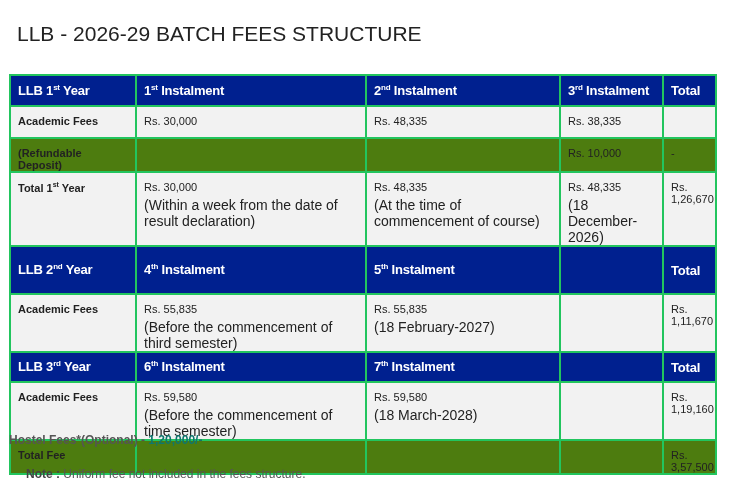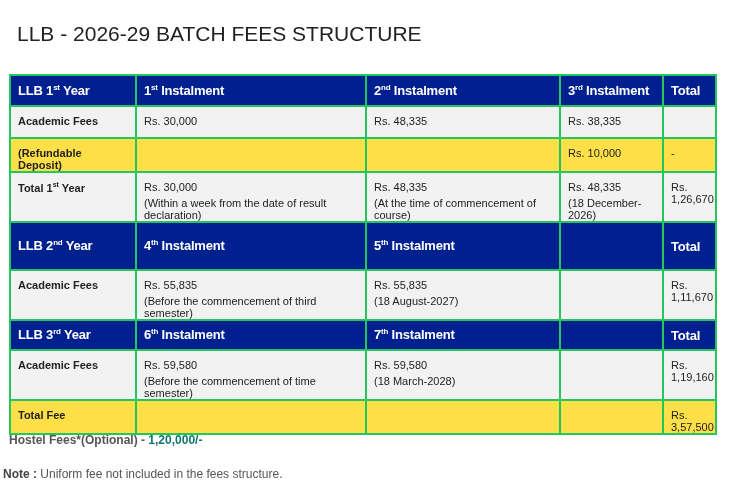--- a/index.html
+++ b/index.html
@@ -8,30 +8,30 @@
   .page-title { position: absolute; left: 9px; top: 14px; margin: 8px;
                 font-size: 21px; font-weight: normal; color: #222222; letter-spacing: 0; }
   table.fees { position: absolute; left: 9px; top: 74px; border-collapse: collapse;
                table-layout: fixed; width: 706px; }
   table.fees td { border: 2px solid #22c55e; font-size: 11px; color: #222222;
                   vertical-align: top; padding: 0 7px; box-sizing: border-box; }
   tr.hdr td { background: #00208f; color: #ffffff; font-weight: bold; font-size: 13px;
               vertical-align: middle; letter-spacing: -0.2px; }
   tr.hdr td sup { font-size: 8px; }
   tr.grey td { background: #f2f2f2; margin-top: 16px; }
-  tr.white td { background: #fde047; }
+  tr.white td { background: #4d7c0f; }
   td.lbl { font-weight: bold; }
   td.lbl sup { font-size: 7px; }
   .amt { display: block; padding-top: 8px; }
-  .sub { display: block; font-size: 11px; margin-top: 4px; color: #222222; }
+  .sub { display: block; font-size: 14px; margin-top: 4px; color: #222222; }
   .single { padding-top: 8px !important; }
   .bold { font-weight: normal; }
   .hostel { position: absolute; left: 9px; top: 433px; font-size: 12px; font-weight: bold; color: #555555; margin: 0; }
   .hostel .val { color: #0f766e; }
-  .note { position: absolute; left: 3px; top: 467px; font-size: 12px; color: #555555; margin: 0; }
+  .note { position: absolute; left: 26px; top: 467px; font-size: 12px; color: #555555; margin: 0; }
   .note b { color: #444444; }
 </style>
 </head>
 <body>
 
 <h1 class="page-title">LLB - 2026-29 BATCH FEES STRUCTURE</h1>
 
 <table class="fees">
   <colgroup>
     <col style="width:126px">
@@ -94,21 +94,21 @@
   </tr>
 
   <tr class="grey" style="height:48px">
     <td class="lbl single">Academic Fees</td>
     <td>
           <span class="amt">Rs. 55,835</span>
           <span class="sub">(Before the commencement of third semester)</span>
         </td>
     <td>
           <span class="amt">Rs. 55,835</span>
-          <span class="sub">(18 August-2027)</span>
+          <span class="sub">(18 February-2027)</span>
         </td>
     <td class="single"></td>
     <td class="single">Rs. 1,11,670</td>
   </tr>
 
   <tr class="hdr" style="height:30px">
     <td><span>LLB 3</span><sup>rd</sup><span> Year</span></td>
     <td><span>6</span><sup>th</sup><span> Instalment</span></td>
     <td><span>7</span><sup>th</sup><span> Instalment</span></td>
     <td></td>

